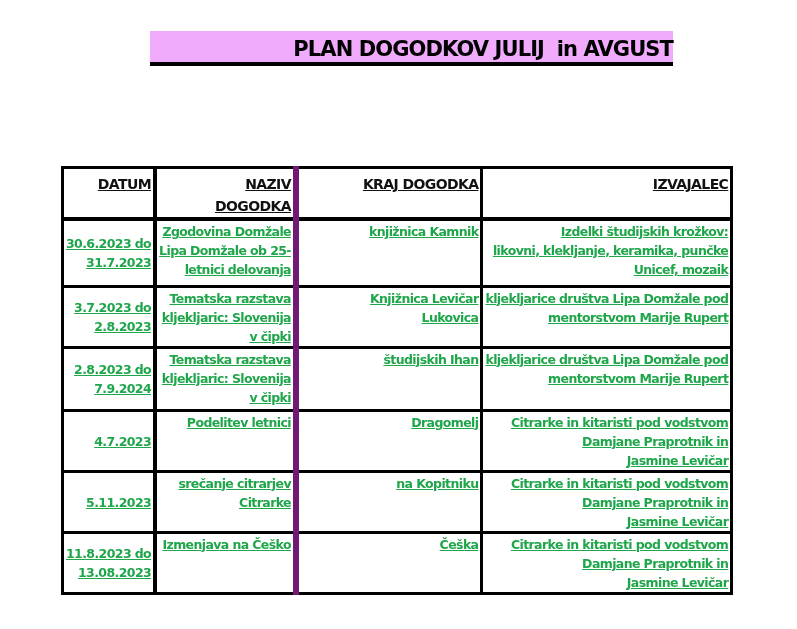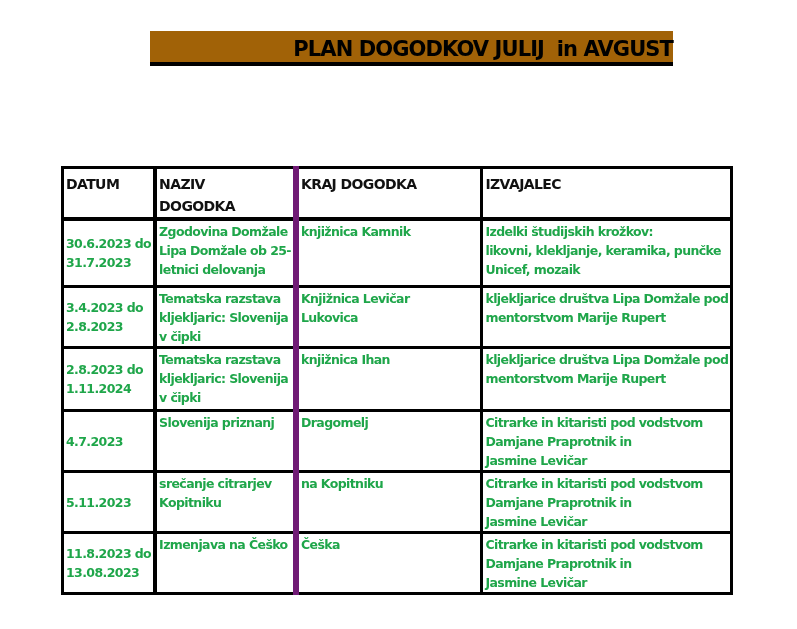--- a/index.html
+++ b/index.html
@@ -1,39 +1,39 @@
 <!DOCTYPE html>
 <html><head>
   <meta charset="utf-8">
   <style>
     html, body { margin: 0; padding: 0; background: #ffffff; }
     body { width: 797px; height: 629px; position: relative; overflow: hidden;
       font-family: "Liberation Sans", "DejaVu Sans", sans-serif; }
 
     .title-bar {
       position: absolute; left: 150px; top: 31px; width: 523px; height: 35px;
-      background: #a16207; border-bottom: 4px solid #000;
+      background: #f0abfc; border-bottom: 4px solid #000;
       box-sizing: border-box;
     }
     .title-text {
       position: absolute; right: 0; top: 6px;
       font-weight: bold; font-size: 21px; color: #000; white-space: pre;
       font-family: "DejaVu Sans", sans-serif; letter-spacing: -0.9px;
     }
 
     .events-table {
       position: absolute; left: 61px; top: 166px;
       border-collapse: collapse; table-layout: fixed;
       border: 3px solid #000;
     }
     .events-table td, .events-table th {
       vertical-align: top; padding: 1px 2px 0 2px;
-      font-size: 12.5px; line-height: 19px; text-align: left;
+      font-size: 12.5px; line-height: 19px; text-align: right;
       box-sizing: border-box; overflow: hidden;
-      font-family: "DejaVu Sans", sans-serif; letter-spacing: -0.6px;
+      font-family: "DejaVu Sans", sans-serif; letter-spacing: -0.6px; text-decoration: underline;
     }
     .events-table th {
       font-weight: bold; font-size: 14px; color: #111; line-height: 22px;
       height: 46px; border-bottom: 4px solid #000; padding-top: 4px;
     }
     .events-table td { font-weight: bold; color: #1fa64a; }
     .events-table td.date { vertical-align: middle; }
     .c1 { width: 87px; border-right: 4px solid #000; }
     .c2 { width: 125px; border-right: 6px solid #701a75; }
     .c3 { width: 186px; border-right: 3px solid #000; }
@@ -88,81 +88,81 @@
     </td>
     <td class="c4">
       <span class="line">Izdelki študijskih krožkov:</span>
       <span class="line">likovni, klekljanje, keramika, punčke</span>
       <span class="line">Unicef, mozaik</span>
     </td>
   </tr>
 
   <tr class="row r2">
     <td class="c1 date">
-      <span class="line">3.4.2023 do</span>
+      <span class="line">3.7.2023 do</span>
       <span class="line">2.8.2023</span>
     </td>
     <td class="c2">
       <span class="line">Tematska razstava</span>
       <span class="line">kljekljaric: Slovenija</span>
       <span class="line">v čipki</span>
     </td>
     <td class="c3">
       <span class="line">Knjižnica Levičar</span>
       <span class="line">Lukovica</span>
     </td>
     <td class="c4">
       <span class="line">kljekljarice društva Lipa Domžale pod</span>
       <span class="line">mentorstvom Marije Rupert</span>
     </td>
   </tr>
 
   <tr class="row r3">
     <td class="c1 date">
       <span class="line">2.8.2023 do</span>
-      <span class="line">1.11.2024</span>
+      <span class="line">7.9.2024</span>
     </td>
     <td class="c2">
       <span class="line">Tematska razstava</span>
       <span class="line">kljekljaric: Slovenija</span>
       <span class="line">v čipki</span>
     </td>
     <td class="c3">
-      <span class="line">knjižnica Ihan</span>
+      <span class="line">študijskih Ihan</span>
     </td>
     <td class="c4">
       <span class="line">kljekljarice društva Lipa Domžale pod</span>
       <span class="line">mentorstvom Marije Rupert</span>
     </td>
   </tr>
 
   <tr class="row r4">
     <td class="c1 date">
       <span class="line">4.7.2023</span>
     </td>
     <td class="c2">
-      <span class="line">Slovenija priznanj</span>
+      <span class="line">Podelitev letnici</span>
     </td>
     <td class="c3">
       <span class="line">Dragomelj</span>
     </td>
     <td class="c4">
       <span class="line">Citrarke in kitaristi pod vodstvom</span>
       <span class="line">Damjane Praprotnik in</span>
       <span class="line">Jasmine Levičar</span>
     </td>
   </tr>
 
   <tr class="row r5">
     <td class="c1 date">
       <span class="line">5.11.2023</span>
     </td>
     <td class="c2">
       <span class="line">srečanje citrarjev</span>
-      <span class="line">Kopitniku</span>
+      <span class="line">Citrarke</span>
     </td>
     <td class="c3">
       <span class="line">na Kopitniku</span>
     </td>
     <td class="c4">
       <span class="line">Citrarke in kitaristi pod vodstvom</span>
       <span class="line">Damjane Praprotnik in</span>
       <span class="line">Jasmine Levičar</span>
     </td>
   </tr>

